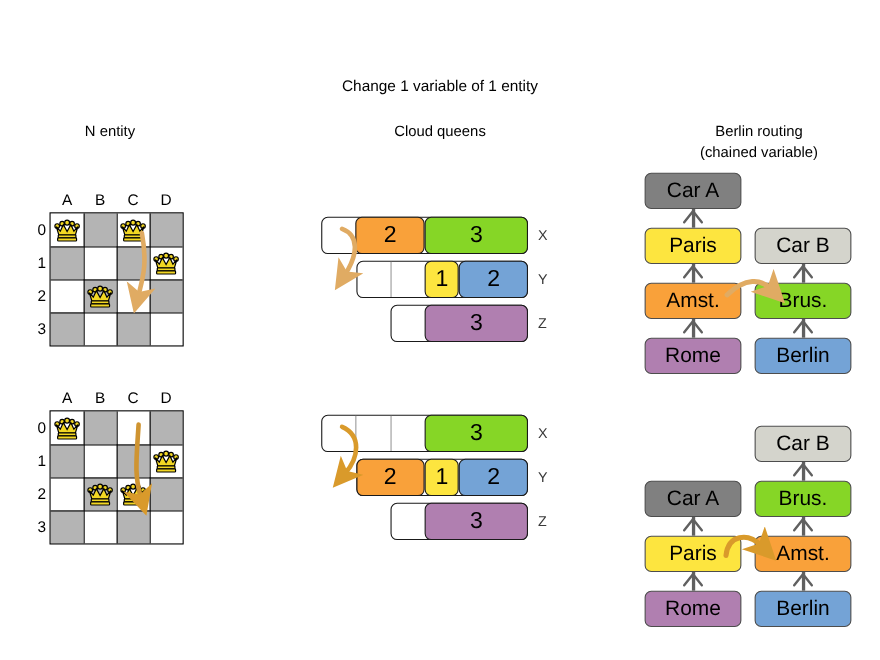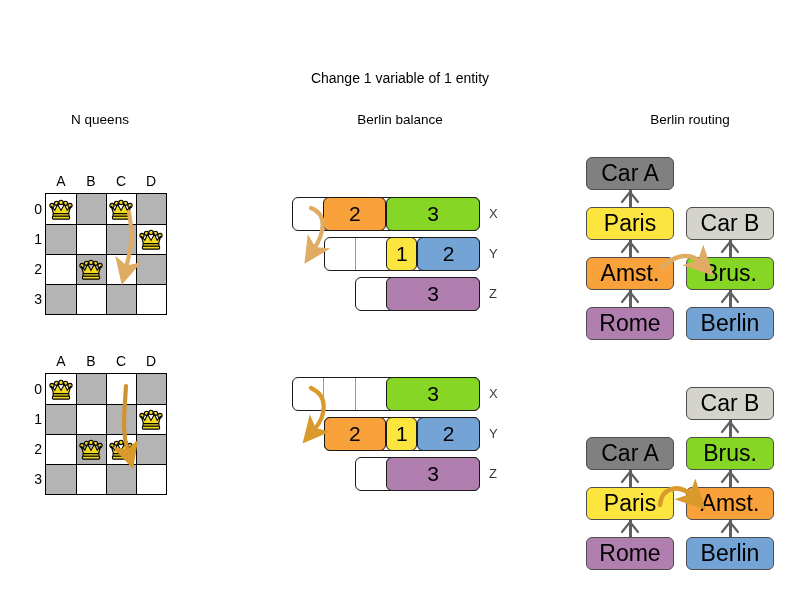--- a/index.html
+++ b/index.html
@@ -75,37 +75,38 @@
   .bar-label {
     position: absolute; font-size: 13px; color: #3a3a3a; top: 9px;
   }
 
   
   .vbox {
     position: absolute; width: 88px; height: 33px;
     border: 1.6px solid #4d4d4d; border-radius: 6px;
     box-sizing: border-box;
     display: flex; align-items: center; justify-content: center;
-    font-size: 23px; color: #000;
+    font-size: 19px; color: #000;
   }
   .vlink { position: absolute; width: 3px; background: #606060; }
 
   svg.overlay { position: absolute; left: 0; top: 0; overflow: visible; }
 </style>
 </head>
 <body>
 
 <div id="page">
 
   <div class="sub-title">Change 1 variable of 1 entity</div>
 
-  <div class="sec-title" style="left:20px; top:110px; width:160px;">N queens</div>
-  <div class="sec-title" style="left:315px; top:110px; width:170px;">Berlin balance</div>
+  <div class="sec-title" style="left:20px; top:110px; width:160px;">N entity</div>
+  <div class="sec-title" style="left:315px; top:110px; width:170px;">Cloud queens</div>
   <div class="sec-title" style="left:600px; top:110px; width:180px;">
     <div>Berlin routing</div>
+    <div>(chained variable)</div>
   </div>
 
   <div class="board" id="board-before" style="left:46px; top:194px;">
       <div class="cell light" style="left: 0px; top: 0px;"></div>
       <div class="cell dark" style="left: 30px; top: 0px;"></div>
       <div class="cell light" style="left: 60px; top: 0px;"></div>
       <div class="cell dark" style="left: 90px; top: 0px;"></div>
       <div class="cell dark" style="left: 0px; top: 30px;"></div>
       <div class="cell light" style="left: 30px; top: 30px;"></div>
       <div class="cell dark" style="left: 60px; top: 30px;"></div>

